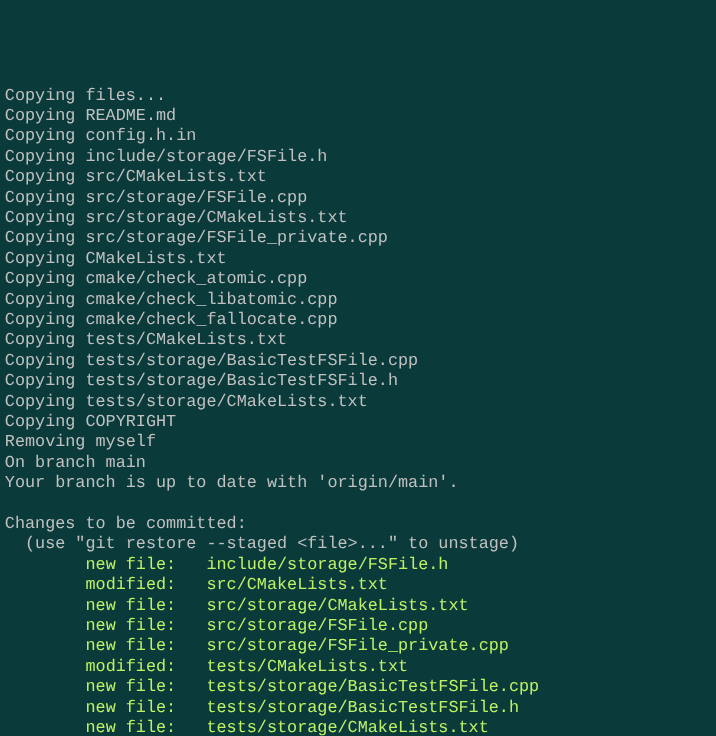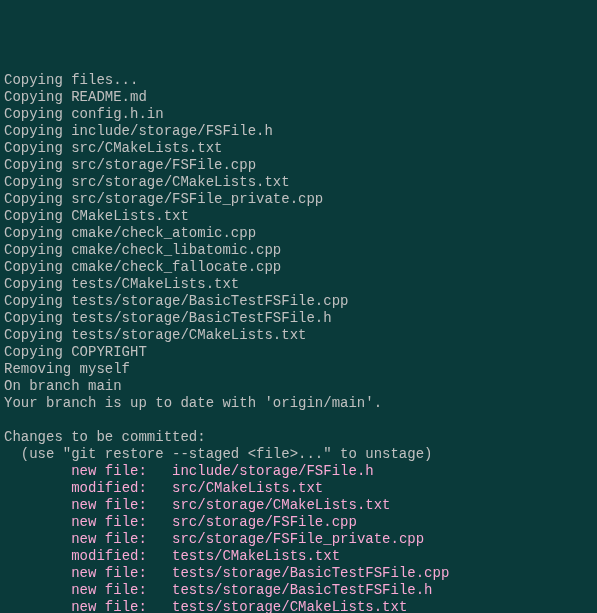--- a/index.html
+++ b/index.html
@@ -16,21 +16,21 @@
       padding: 4px;
       width: 597px;
       height: 613px;
       overflow: hidden;
       white-space: pre;
     }
     .line {
       display: block;
     }
     .green {
-      color: #f9a8d4;
+      color: #bef264;
     }
   </style>
 </head>
 <body>
 
 
 
 <div id="terminal"><div class="line">Copying files...</div><div class="line">Copying README.md</div><div class="line">Copying config.h.in</div><div class="line">Copying include/storage/FSFile.h</div><div class="line">Copying src/CMakeLists.txt</div><div class="line">Copying src/storage/FSFile.cpp</div><div class="line">Copying src/storage/CMakeLists.txt</div><div class="line">Copying src/storage/FSFile_private.cpp</div><div class="line">Copying CMakeLists.txt</div><div class="line">Copying cmake/check_atomic.cpp</div><div class="line">Copying cmake/check_libatomic.cpp</div><div class="line">Copying cmake/check_fallocate.cpp</div><div class="line">Copying tests/CMakeLists.txt</div><div class="line">Copying tests/storage/BasicTestFSFile.cpp</div><div class="line">Copying tests/storage/BasicTestFSFile.h</div><div class="line">Copying tests/storage/CMakeLists.txt</div><div class="line">Copying COPYRIGHT</div><div class="line">Removing myself</div><div class="line">On branch main</div><div class="line">Your branch is up to date with 'origin/main'.</div><div class="line">&nbsp;</div><div class="line">Changes to be committed:</div><div class="line">  (use "git restore --staged &lt;file&gt;..." to unstage)</div><div class="line">        <span class="green">new file:   </span><span class="green">include/storage/FSFile.h</span></div><div class="line">        <span class="green">modified:   </span><span class="green">src/CMakeLists.txt</span></div><div class="line">        <span class="green">new file:   </span><span class="green">src/storage/CMakeLists.txt</span></div><div class="line">        <span class="green">new file:   </span><span class="green">src/storage/FSFile.cpp</span></div><div class="line">        <span class="green">new file:   </span><span class="green">src/storage/FSFile_private.cpp</span></div><div class="line">        <span class="green">modified:   </span><span class="green">tests/CMakeLists.txt</span></div><div class="line">        <span class="green">new file:   </span><span class="green">tests/storage/BasicTestFSFile.cpp</span></div><div class="line">        <span class="green">new file:   </span><span class="green">tests/storage/BasicTestFSFile.h</span></div><div class="line">        <span class="green">new file:   </span><span class="green">tests/storage/CMakeLists.txt</span></div></div>
 
 

